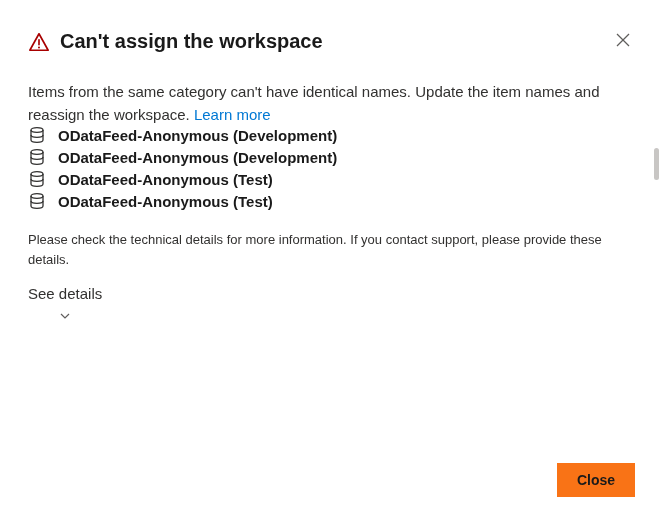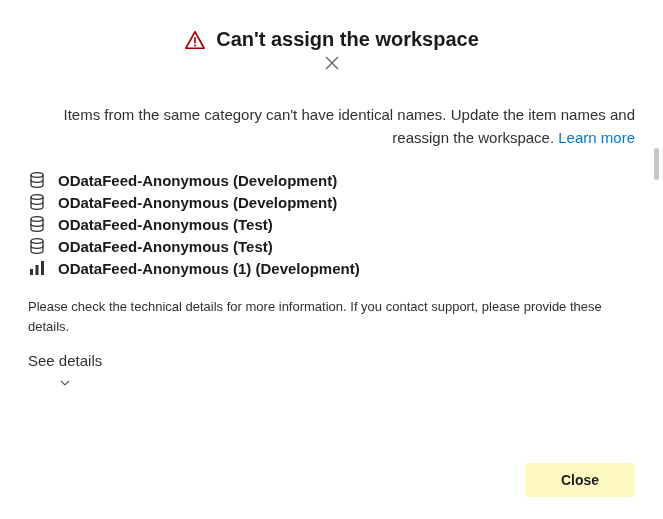--- a/index.html
+++ b/index.html
@@ -14,21 +14,20 @@
       height: 519px;
       padding: 28px 28px 22px 28px;
       position: relative;
       color: #323130;
     }
     .header {
       display: flex;
       align-items: center;
       justify-content: space-between;
       margin-bottom: 26px;
-      flex-direction: column;
     }
     .title-group {
       display: flex;
       align-items: center;
       gap: 10px;
     }
     .warning-icon {
       width: 22px;
       height: 22px;
       flex-shrink: 0;
@@ -44,22 +43,20 @@
       cursor: pointer;
       padding: 4px;
       display: flex;
       align-items: center;
       justify-content: center;
     }
     .description {
       font-size: 15px;
       line-height: 1.5;
       color: #323130;
-      margin-bottom: 22px;
-      text-align: right;
     }
     .learn-more {
       color: #0078d4;
       text-decoration: none;
       cursor: pointer;
     }
     .item-list {
       display: flex;
       flex-direction: column;
       gap: 4px;
@@ -97,26 +94,26 @@
       cursor: pointer;
       padding: 0;
       flex-direction: column;
     }
     .footer {
       position: absolute;
       bottom: 22px;
       right: 28px;
     }
     .close-button {
-      background: #fef9c3;
+      background: #f97316;
       border: none;
       color: #1a1a1a;
       font-size: 14px;
       font-weight: 600;
-      padding: 9px 36px;
+      padding: 9px 20px;
       cursor: pointer;
       font-family: inherit;
     }
     .scrollbar-thumb {
       position: absolute;
       right: 4px;
       top: 148px;
       width: 5px;
       height: 32px;
       background: #c8c6c4;
@@ -187,30 +184,20 @@
   <div class="item-row">
     <span class="item-icon">
       <svg viewBox="0 0 18 18" width="18" height="18">
         <ellipse cx="9" cy="4" rx="6" ry="2.3" fill="none" stroke="#323130" stroke-width="1.3"></ellipse>
         <path d="M3 4 v5 a6 2.3 0 0 0 12 0 V4" fill="none" stroke="#323130" stroke-width="1.3"></path>
         <path d="M3 9 v5 a6 2.3 0 0 0 12 0 V9" fill="none" stroke="#323130" stroke-width="1.3"></path>
       </svg>
     </span>
     <span class="item-label">ODataFeed-Anonymous (Test)</span>
   </div>
-  <div class="item-row">
-    <span class="item-icon">
-      <svg viewBox="0 0 18 18" width="18" height="18">
-        <rect x="2" y="10" width="3" height="6" fill="#323130"></rect>
-        <rect x="7.5" y="6" width="3" height="10" fill="#323130"></rect>
-        <rect x="13" y="2" width="3" height="14" fill="#323130"></rect>
-      </svg>
-    </span>
-    <span class="item-label">ODataFeed-Anonymous (1) (Development)</span>
-  </div>
 </div>
 
 <p class="tech-details">Please check the technical details for more information. If you contact support, please provide these details.</p>
 
 <button class="see-details">
   <span>See details</span>
   <span>
     <svg viewBox="0 0 12 12" width="12" height="12">
       <path d="M2 4 L6 8 L10 4" fill="none" stroke="#605e5c" stroke-width="1.2"></path>
     </svg>

